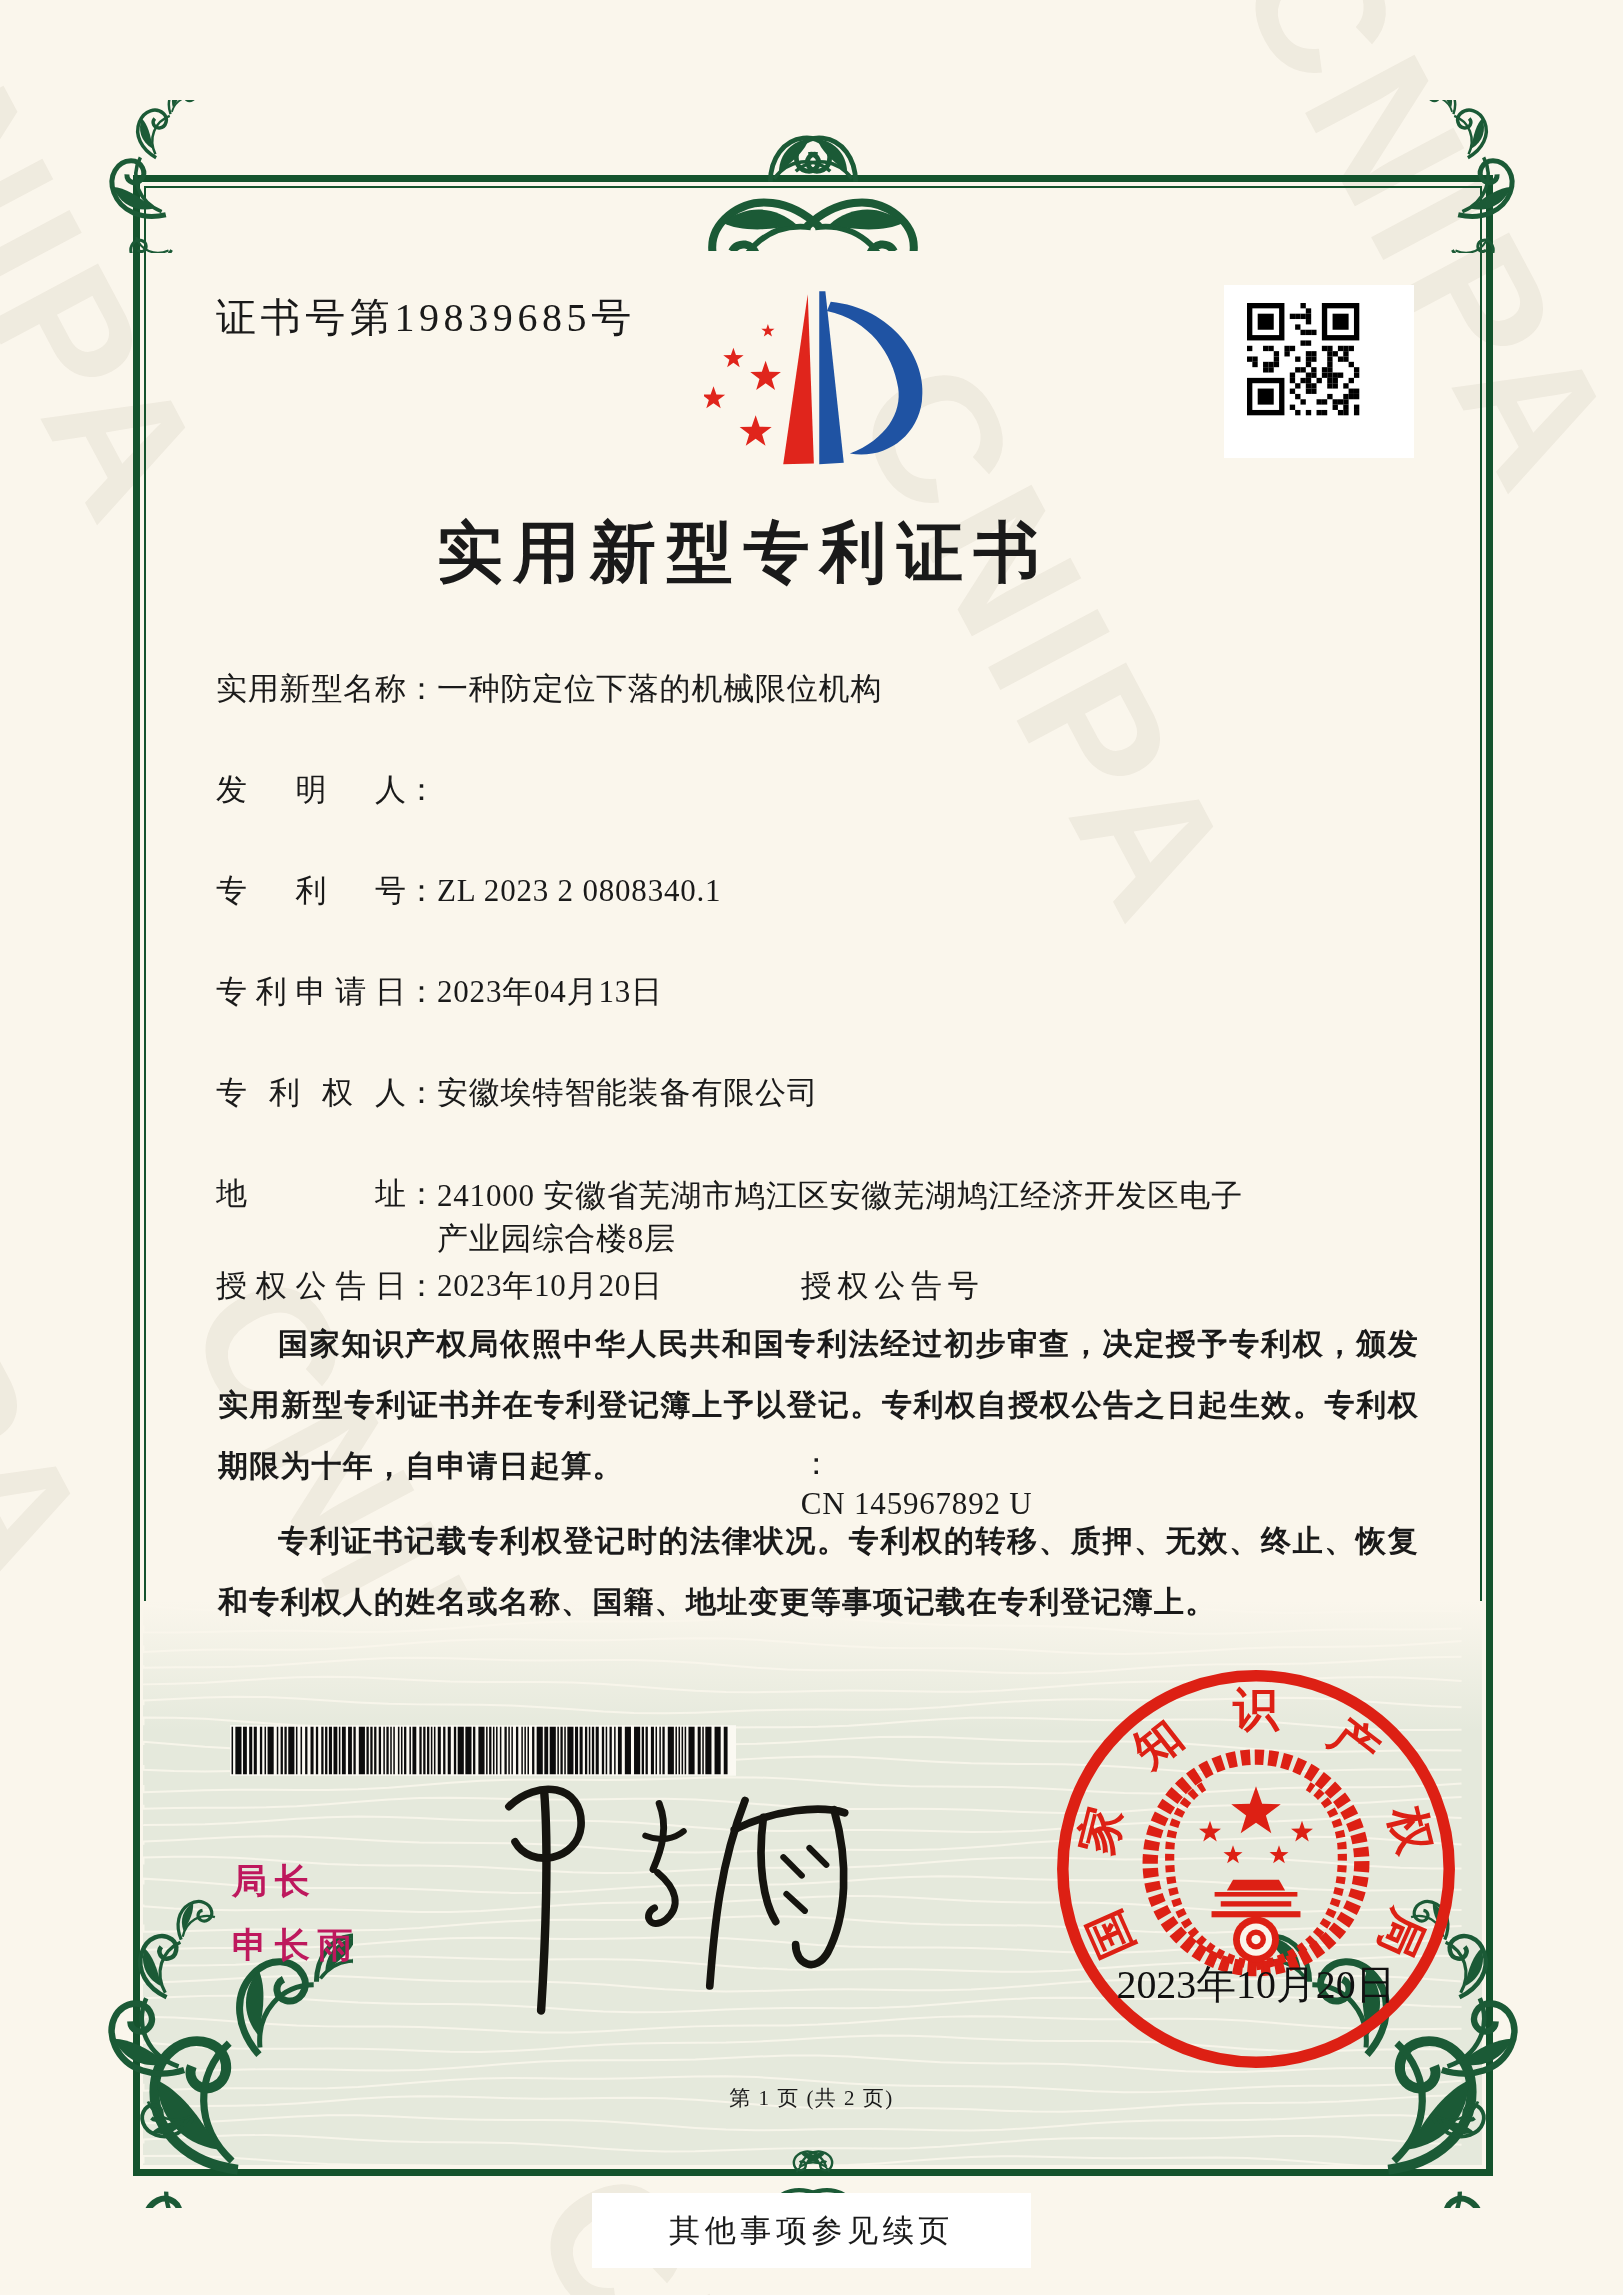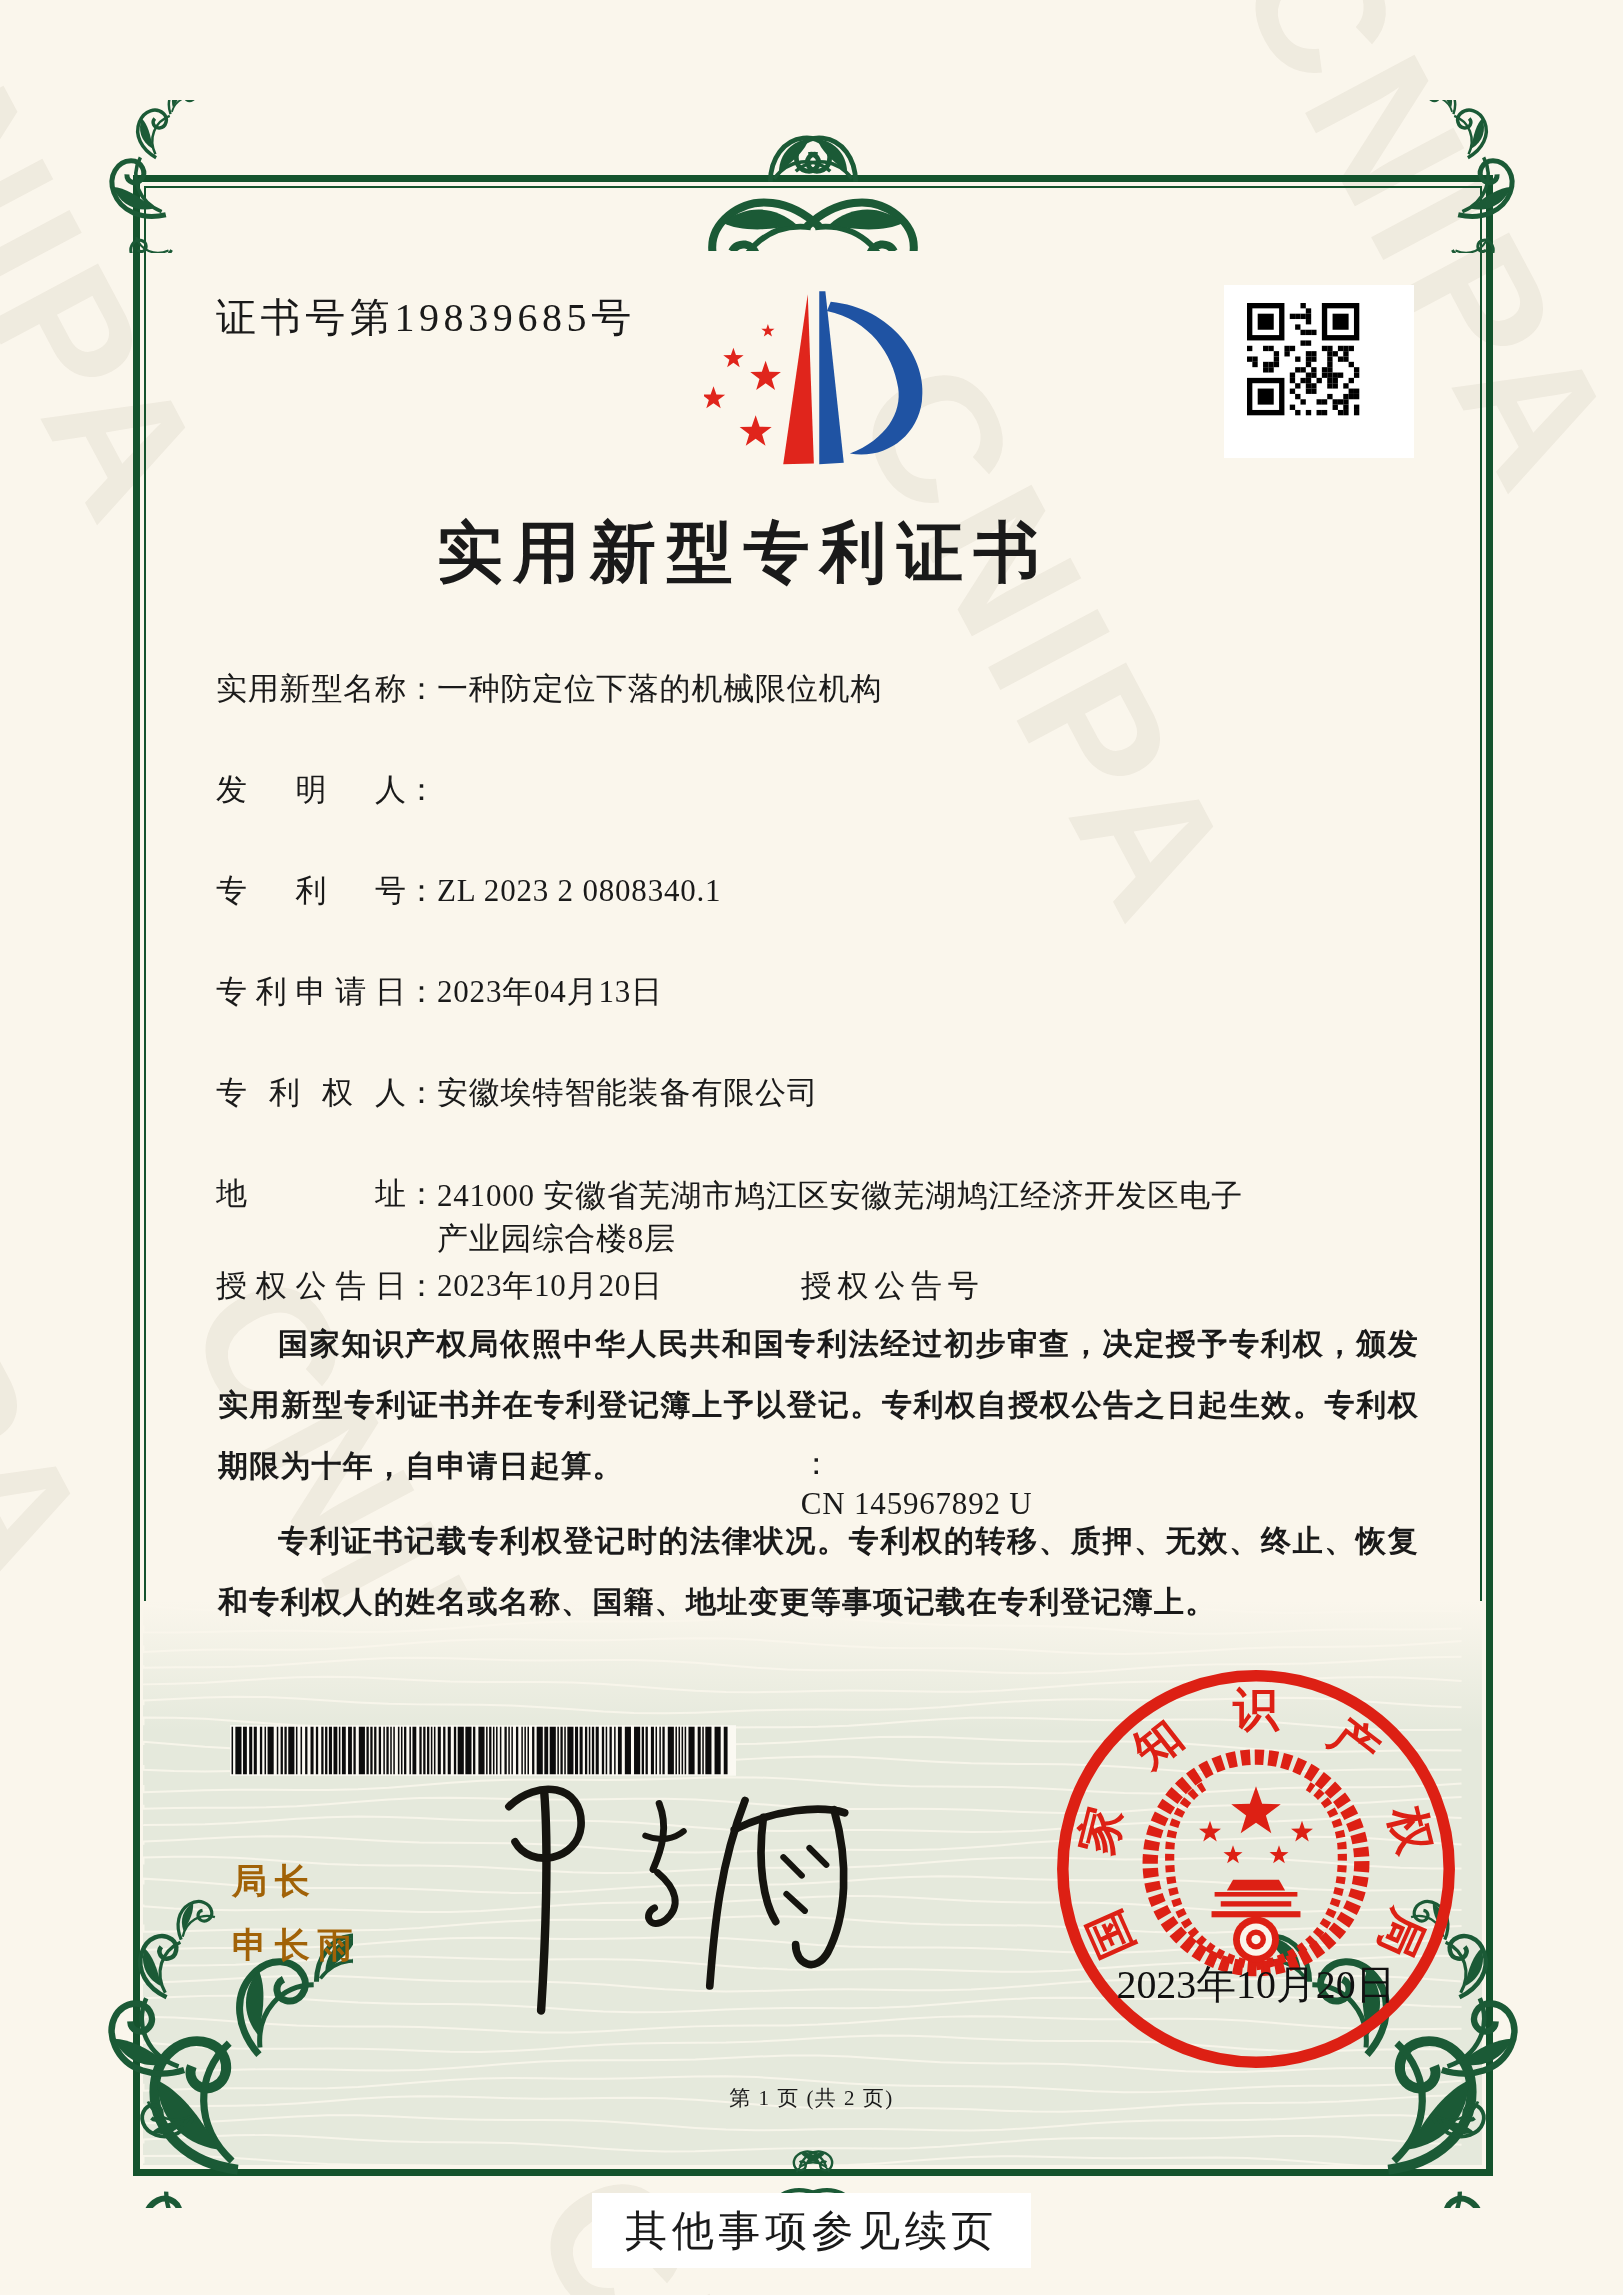--- a/index.html
+++ b/index.html
@@ -35,28 +35,28 @@
             line-height:61px;text-align:justify;letter-spacing:1.2px;}
   .bodytext p{margin:0 0 14px 0;text-indent:2em;font-weight:bold;}
   
   .wavezone{position:absolute;left:143px;top:1601px;width:1339px;height:564px;background:#e5e9dc;}
   .wavefade{position:absolute;left:0;top:0;width:100%;height:130px;
             background:linear-gradient(#faf6ec,rgba(250,246,236,0));}
   
   .barcode{position:absolute;left:230px;top:1725px;}
   
   .director{position:absolute;left:232px;top:1849px;font-family:"Liberation Sans","DejaVu Sans",sans-serif;
-            font-weight:bold;font-size:35px;letter-spacing:7.7px;line-height:64px;color:#a16207;}
+            font-weight:bold;font-size:35px;letter-spacing:7.7px;line-height:64px;color:#be185d;}
   
   .seal{position:absolute;left:1049px;top:1662px;}
   
   .page-footer{position:absolute;left:0;top:2084px;width:1623px;text-align:center;font-size:21px;letter-spacing:1.5px;}
   .note-box{position:absolute;left:592px;top:2193px;width:439px;height:75px;background:#ffffff;
             display:flex;align-items:center;justify-content:center;}
-  .note-box span{font-size:42px;letter-spacing:4.6px;}
+  .note-box span{font-size:31px;letter-spacing:4.6px;}
   svg{display:block;}
 </style>
 </head>
 <body>
 
 <svg width="0" height="0" style="position:absolute" aria-hidden="true">
   <defs>
     <g id="scrollUnit" fill="none" stroke="#1b5a36">
       <path stroke-width="7" d="M0 0 C-34 -4 -58 -26 -58 -54 C-58 -80 -38 -94 -20 -88 C-6 -83 -4 -64 -16 -58 C-26 -53 -36 -62 -32 -72"></path>
       <path stroke-width="5" d="M-4 -6 C-30 -30 -30 -66 -6 -88"></path>

